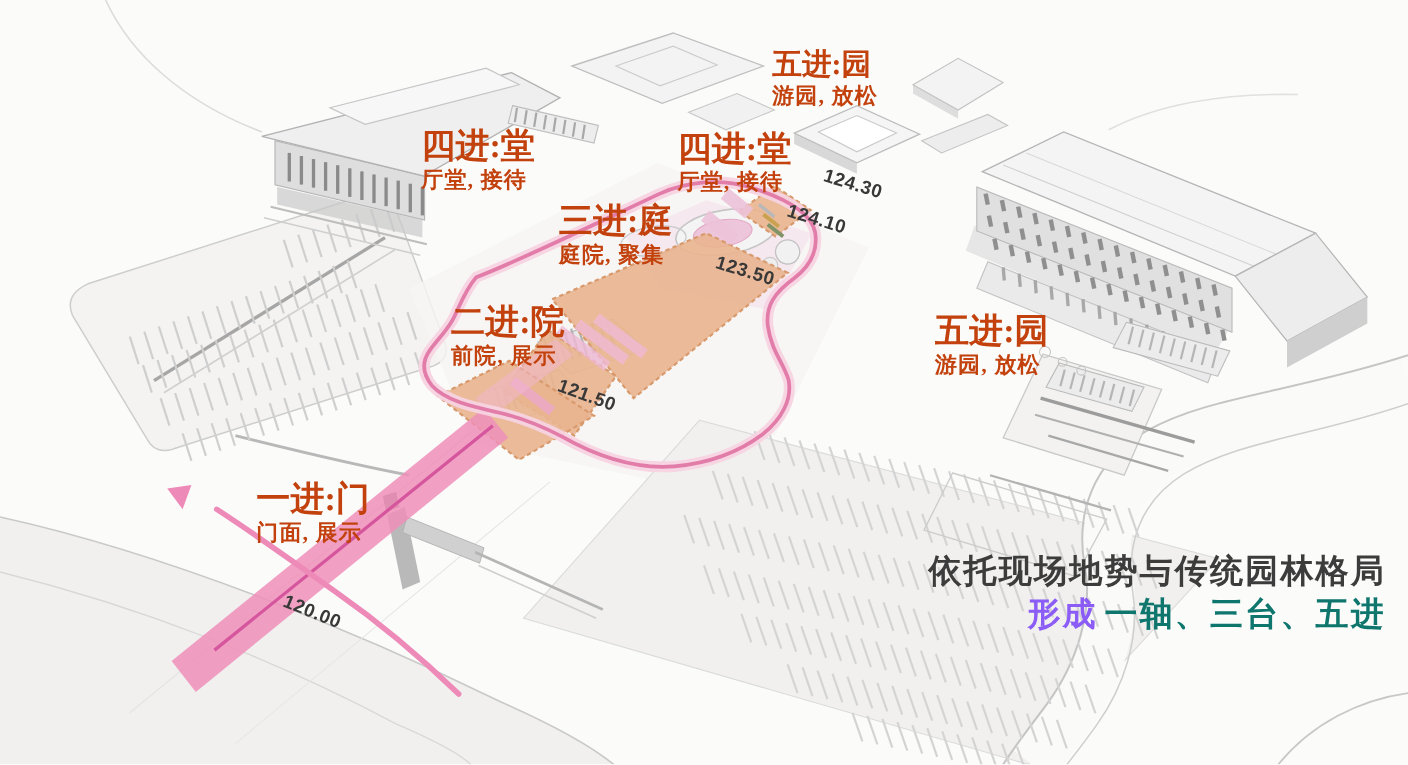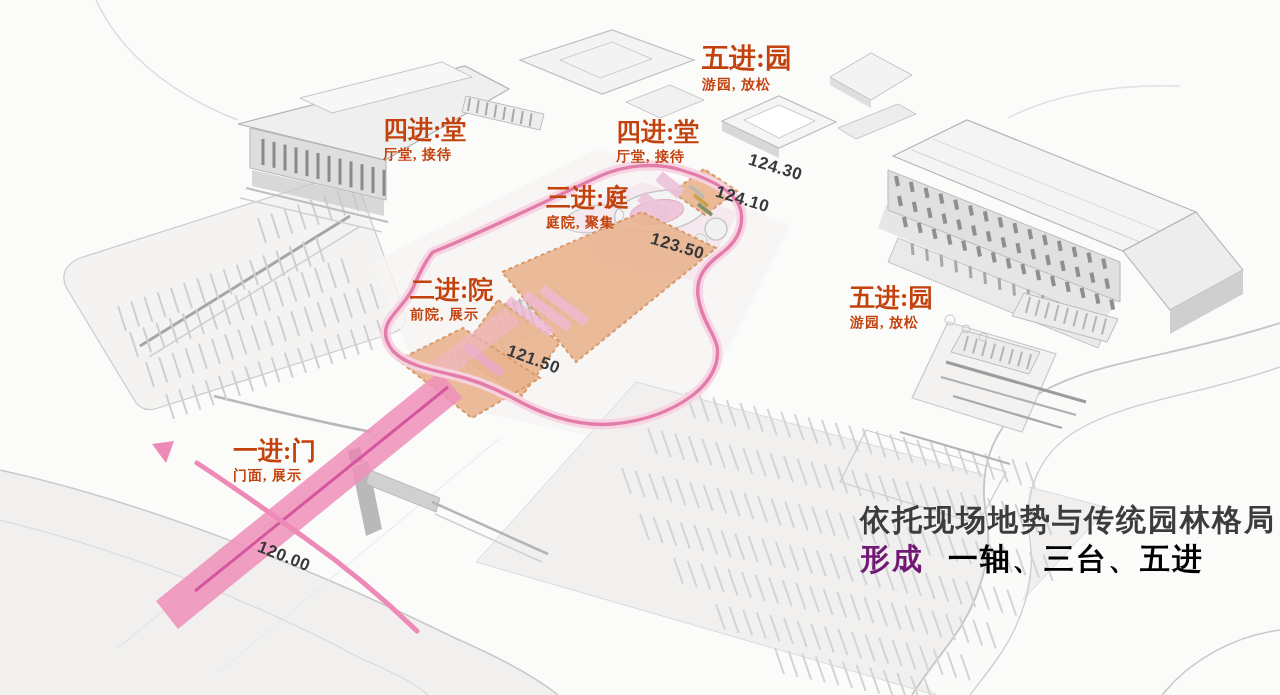--- a/index.html
+++ b/index.html
@@ -2,35 +2,35 @@
 <html><head>
 <meta charset="utf-8">
 <style>
   html,body{margin:0;padding:0;background:#ffffff;}
   .canvas{
     position:relative;width:1280px;height:695px;overflow:hidden;
     background:#fbfbfa;font-family:"Liberation Serif",serif;
   }
   .scene-svg{position:absolute;left:0;top:0;}
   .stage-label{position:absolute;color:#c2410c;line-height:1.0;white-space:nowrap;}
-  .stage-title{font-size:25px;font-weight:bold;letter-spacing:0px;}
+  .stage-title{font-size:31px;font-weight:bold;letter-spacing:0px;}
   .stage-title.big{font-size:27px;}
-  .stage-sub{font-size:14px;font-weight:bold;margin-top:6px;letter-spacing:1px;}
+  .stage-sub{font-size:20px;font-weight:bold;margin-top:6px;letter-spacing:1px;}
   .elev-label{
     position:absolute;font-family:"Liberation Sans",sans-serif;
     font-size:17px;font-weight:bold;color:#383838;white-space:nowrap;
     transform-origin:left top;letter-spacing:0.5px;
   }
   .caption{
-    position:absolute;right:4px;top:500px;text-align:left;
+    position:absolute;right:20px;top:500px;text-align:right;
     font-weight:bold;font-size:30px;line-height:39px;color:#3c3c3c;
     letter-spacing:2px;white-space:nowrap;
   }
-  .caption .hl{color:#000000;}
-  .caption .prefix{margin-right:24px;color:#701a75;}
+  .caption .hl{color:#0f766e;}
+  .caption .prefix{margin-right:6px;color:#8b5cf6;}
 </style>
 </head>
 <body>
 
 <div class="canvas">
 
 <svg id="scene" class="scene-svg" width="1280" height="695" viewBox="0 0 1280 695">
 
   <g>
     <rect x="0" y="0" width="1280" height="695" fill="#fbfbfa"></rect>
@@ -537,21 +537,21 @@
 </svg>
 
   <div class="stage-label" style="left:233px;top:438px;">
     <div class="stage-title">一进:门</div>
     <div class="stage-sub">门面, 展示</div>
   </div>
   <div class="stage-label" style="left:410px;top:277px;">
     <div class="stage-title">二进:院</div>
     <div class="stage-sub">前院, 展示</div>
   </div>
-  <div class="stage-label" style="left:546px;top:185px;">
+  <div class="stage-label" style="left:508px;top:185px;">
     <div class="stage-title">三进:庭</div>
     <div class="stage-sub">庭院, 聚集</div>
   </div>
   <div class="stage-label" style="left:383px;top:117px;">
     <div class="stage-title">四进:堂</div>
     <div class="stage-sub">厅堂, 接待</div>
   </div>
   <div class="stage-label" style="left:616px;top:119px;">
     <div class="stage-title">四进:堂</div>
     <div class="stage-sub">厅堂, 接待</div>

